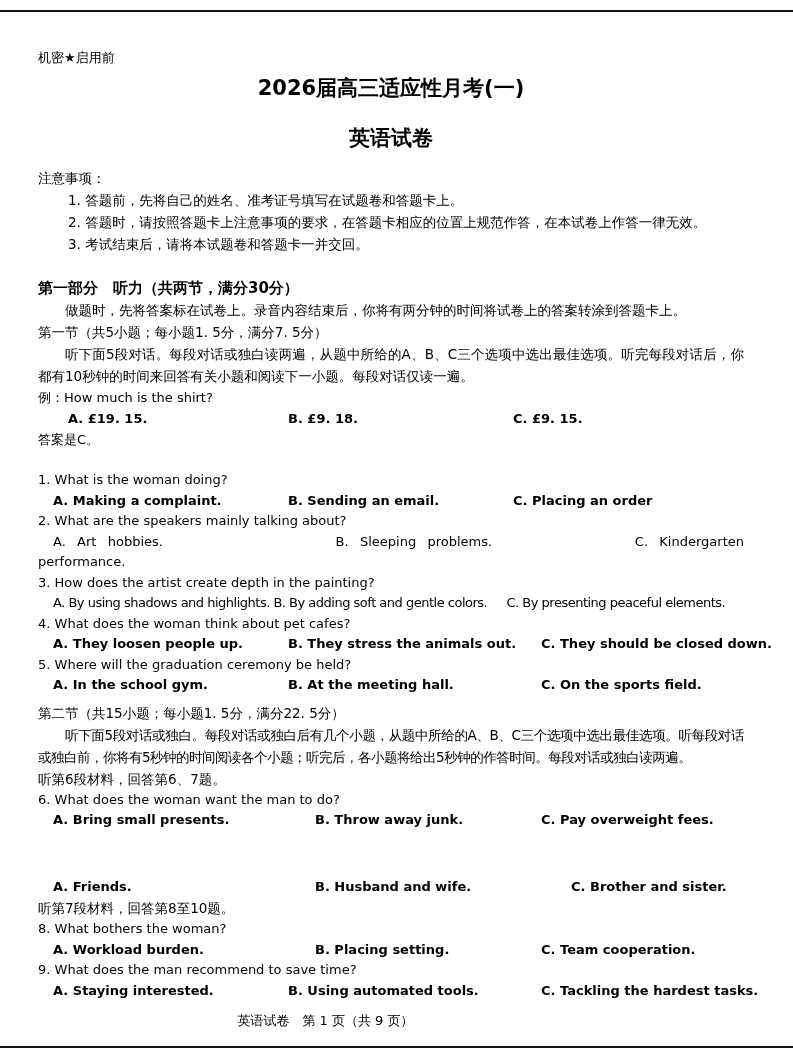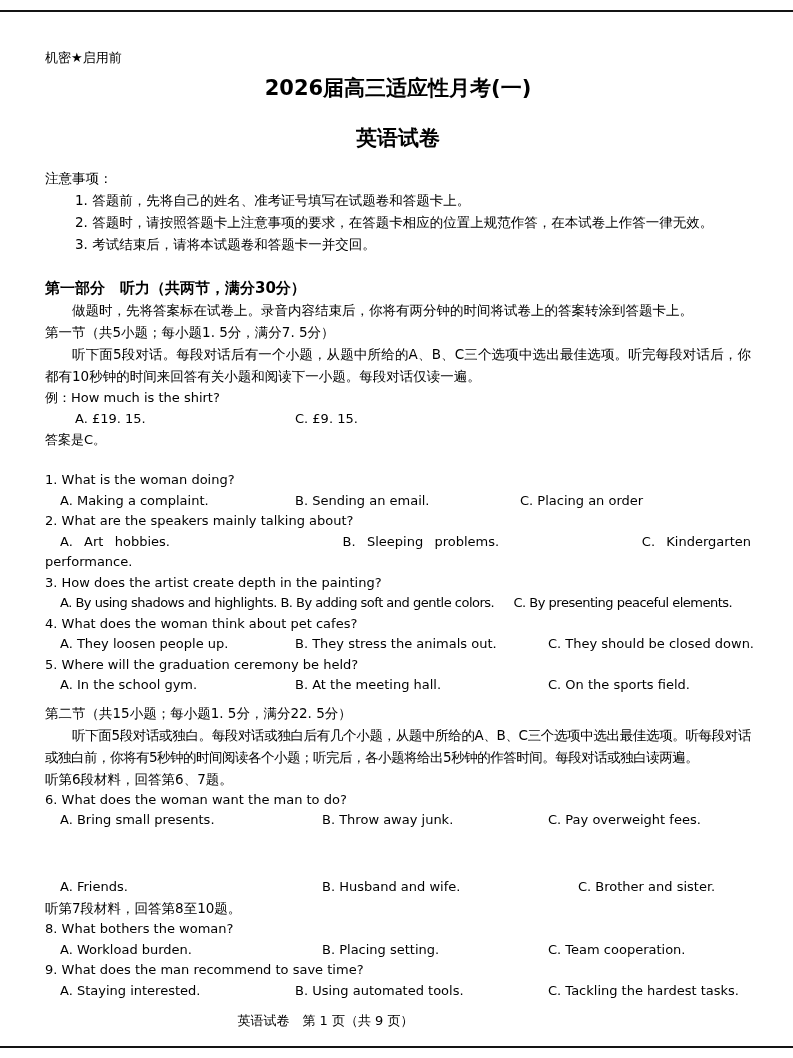--- a/index.html
+++ b/index.html
@@ -2,34 +2,34 @@
 <html><head>
 <meta charset="utf-8">
 <style>
   html,body{margin:0;padding:0;}
   body{width:793px;height:1058px;background:#ffffff;color:#000;
        font-family:"DejaVu Sans","Liberation Sans",sans-serif;}
   .page{position:relative;width:793px;height:1058px;overflow:hidden;background:#ffffff;}
   .rule{position:absolute;left:0;width:793px;background:#141414;}
   .rule.top{top:10px;height:2px;}
   .rule.bottom{top:1046px;height:2px;}
-  .content{position:absolute;left:45px;top:0;width:706px;}
+  .content{position:absolute;left:38px;top:0;width:706px;}
   .secret{margin-top:50px;font-size:13px;line-height:16px;}
   .title{margin-top:8px;text-align:center;font-size:21px;font-weight:bold;line-height:28px;}
   .subtitle{margin-top:22px;text-align:center;font-size:21px;font-weight:bold;line-height:28px;}
   .cn{font-size:13.5px;line-height:22px;}
   .notice-head{margin-top:15px;}
   .notice-item{padding-left:30px;}
   .part-heading{margin-top:22px;font-size:15px;font-weight:bold;line-height:22px;}
   .indent{text-indent:2em;text-align:justify;}
   .tight{letter-spacing:-0.5px;}
   .q{font-size:13px;line-height:20.5px;}
   .q .q-stem{line-height:20.5px;}
   .opts-grid{display:grid;padding-left:15px;}
-  .opts-grid .opt{white-space:nowrap;}
+  .opts-grid .opt{white-space:nowrap;font-weight:bold;}
   .opts-just{text-align:justify;text-indent:15px;}
   .tab{display:inline-block;height:1px;vertical-align:baseline;}
   .example{font-size:13px;line-height:21px;}
   .sec2-heading{margin-top:6px;}
   .qgap{margin-top:20px;}
   .footer{position:absolute;top:1012px;left:0;width:651px;text-align:center;font-size:13px;line-height:18px;}
 </style>
 </head>
 <body>
 
@@ -45,26 +45,27 @@
 
     <div class="cn notice-head">注意事项：</div>
     <div class="cn notice-item">1. 答题前，先将自己的姓名、准考证号填写在试题卷和答题卡上。</div>
     <div class="cn notice-item">2. 答题时，请按照答题卡上注意事项的要求，在答题卡相应的位置上规范作答，在本试卷上作答一律无效。</div>
     <div class="cn notice-item">3. 考试结束后，请将本试题卷和答题卡一并交回。</div>
 
     <div class="part-heading">第一部分　听力（共两节，满分30分）</div>
     <div class="cn indent">做题时，先将答案标在试卷上。录音内容结束后，你将有两分钟的时间将试卷上的答案转涂到答题卡上。</div>
 
     <div class="cn">第一节（共5小题；每小题1. 5分，满分7. 5分）</div>
-    <div class="cn indent">听下面5段对话。每段对话后有一个小题，从题中所给的A、B、C三个选项中选出最佳选项。听完每段对话后，你都有10秒钟的时间来回答有关小题和阅读下一小题。每段对话仅读一遍。</div>
+    <div class="cn indent">听下面5段对话。每段对话或独白读两遍，从题中所给的A、B、C三个选项中选出最佳选项。听完每段对话后，你都有10秒钟的时间来回答有关小题和阅读下一小题。每段对话仅读一遍。</div>
 
     <div class="example">
       <div>例：How much is the shirt?</div>
       <div class="opts-grid" style="padding-left:30px;grid-template-columns:220px 225px 1fr;">
         <span class="opt">A. £19. 15.</span>
+        <span class="opt">B. £9. 18.</span>
         <span class="opt">C. £9. 15.</span>
       </div>
       <div>答案是C。</div>
     </div>
 
     <div class="q qgap">
       <div class="q-stem">1. What is the woman doing?</div>
       <div class="opts-grid" style="grid-template-columns:235px 225px 1fr;">
         <span class="opt">A. Making a complaint.</span>
         <span class="opt">B. Sending an email.</span>

